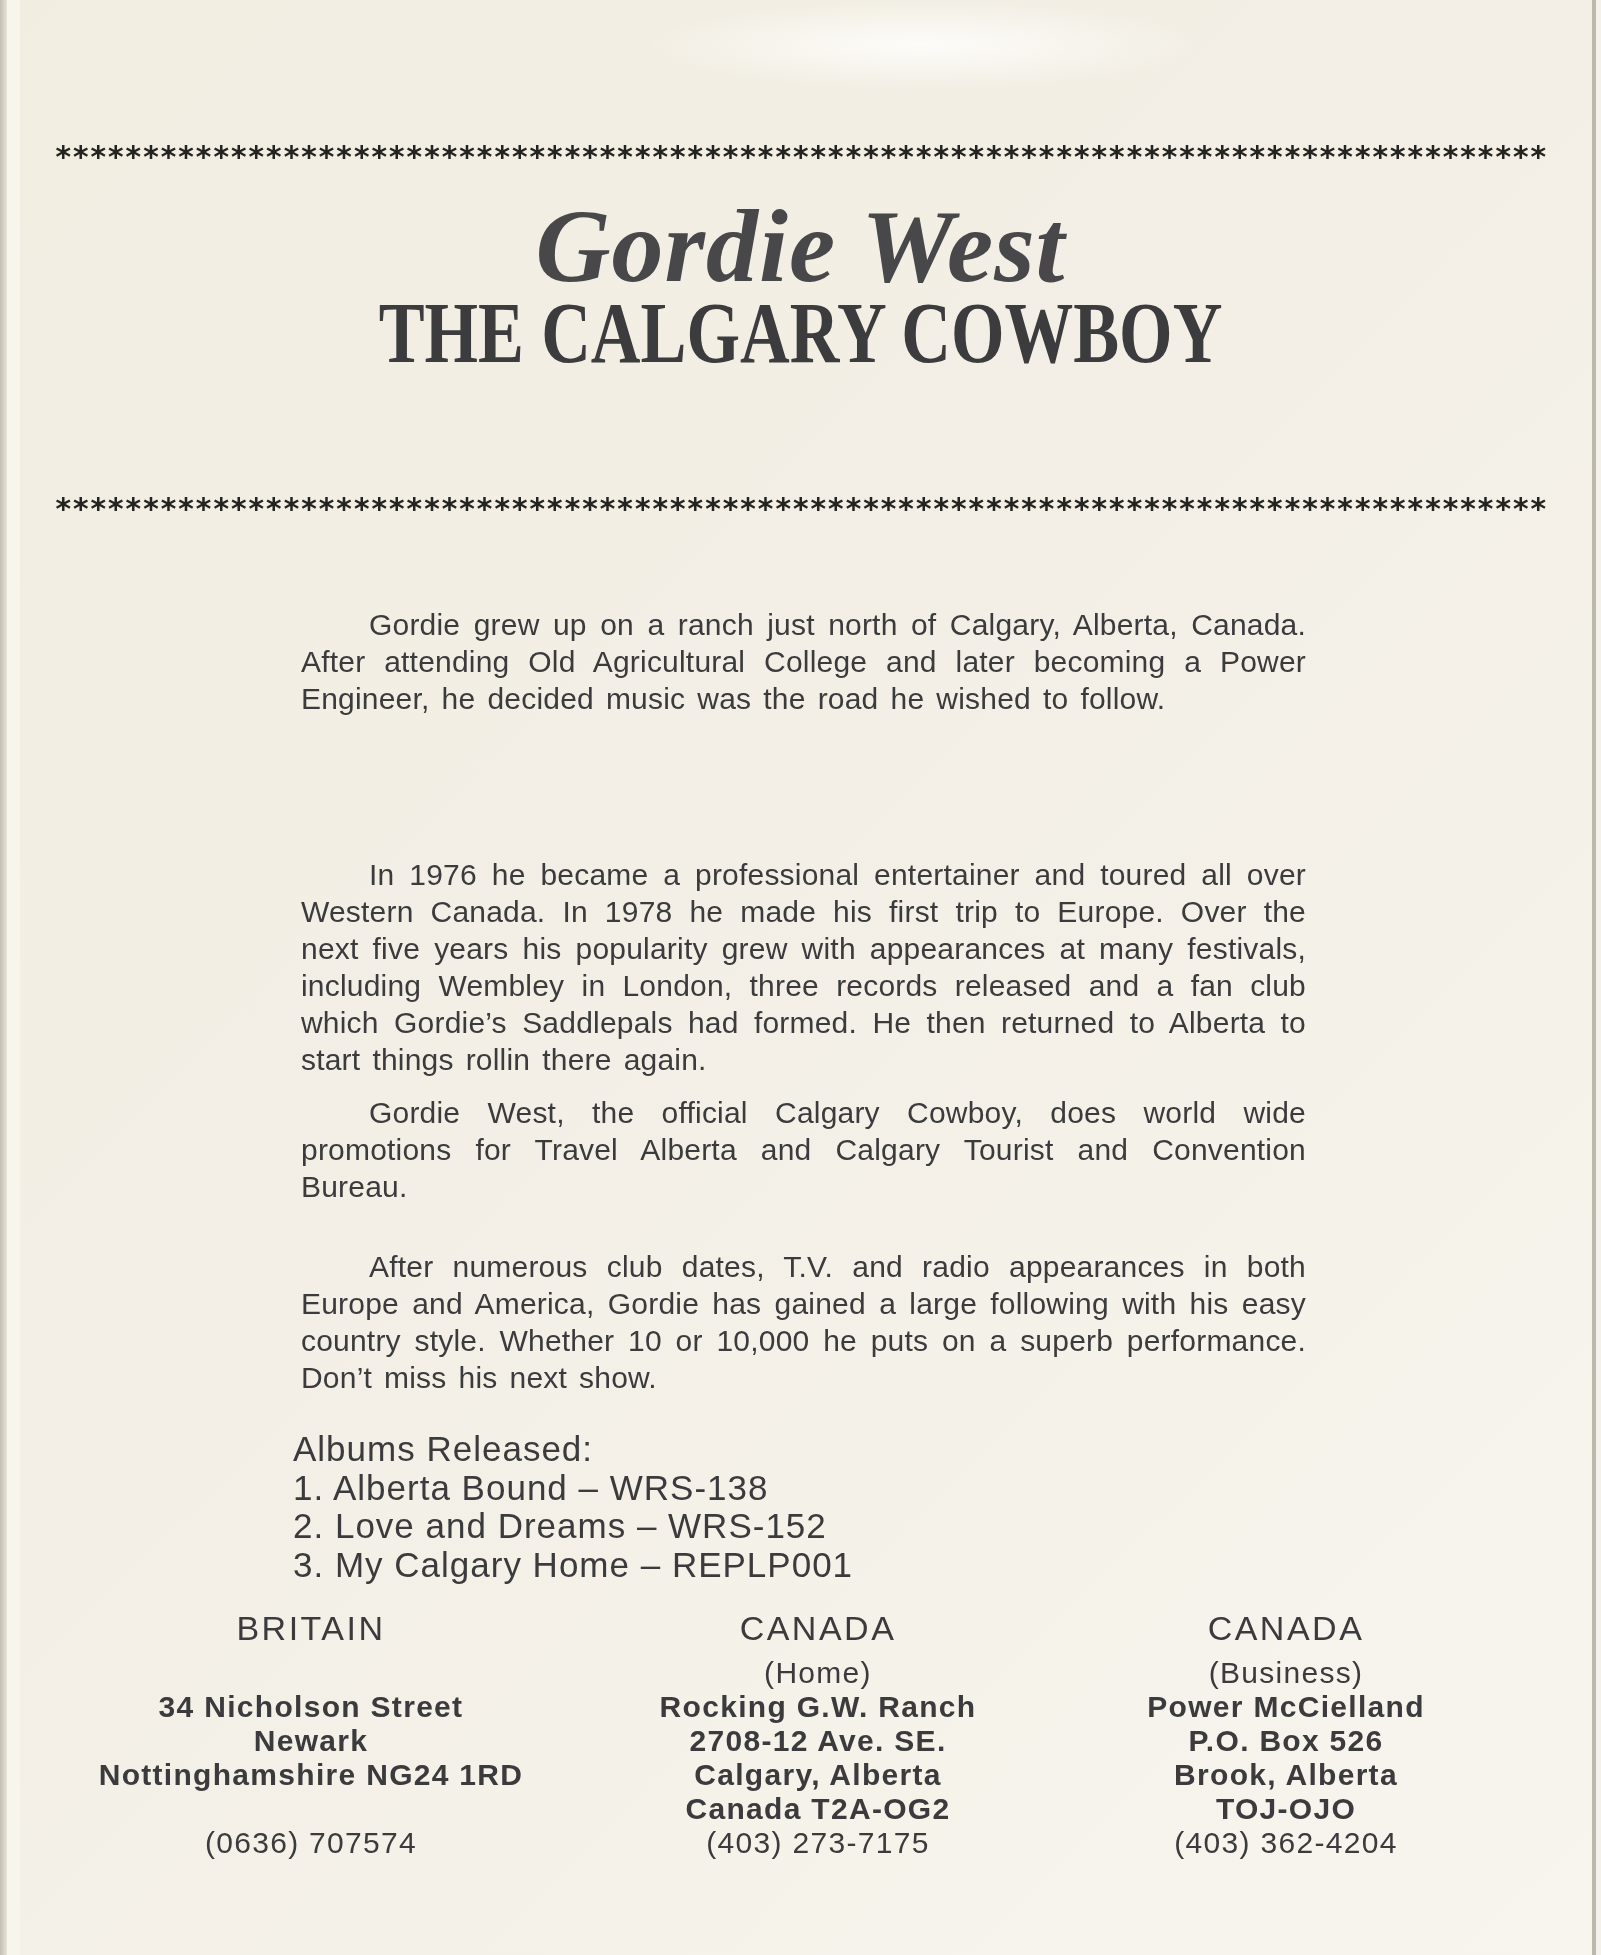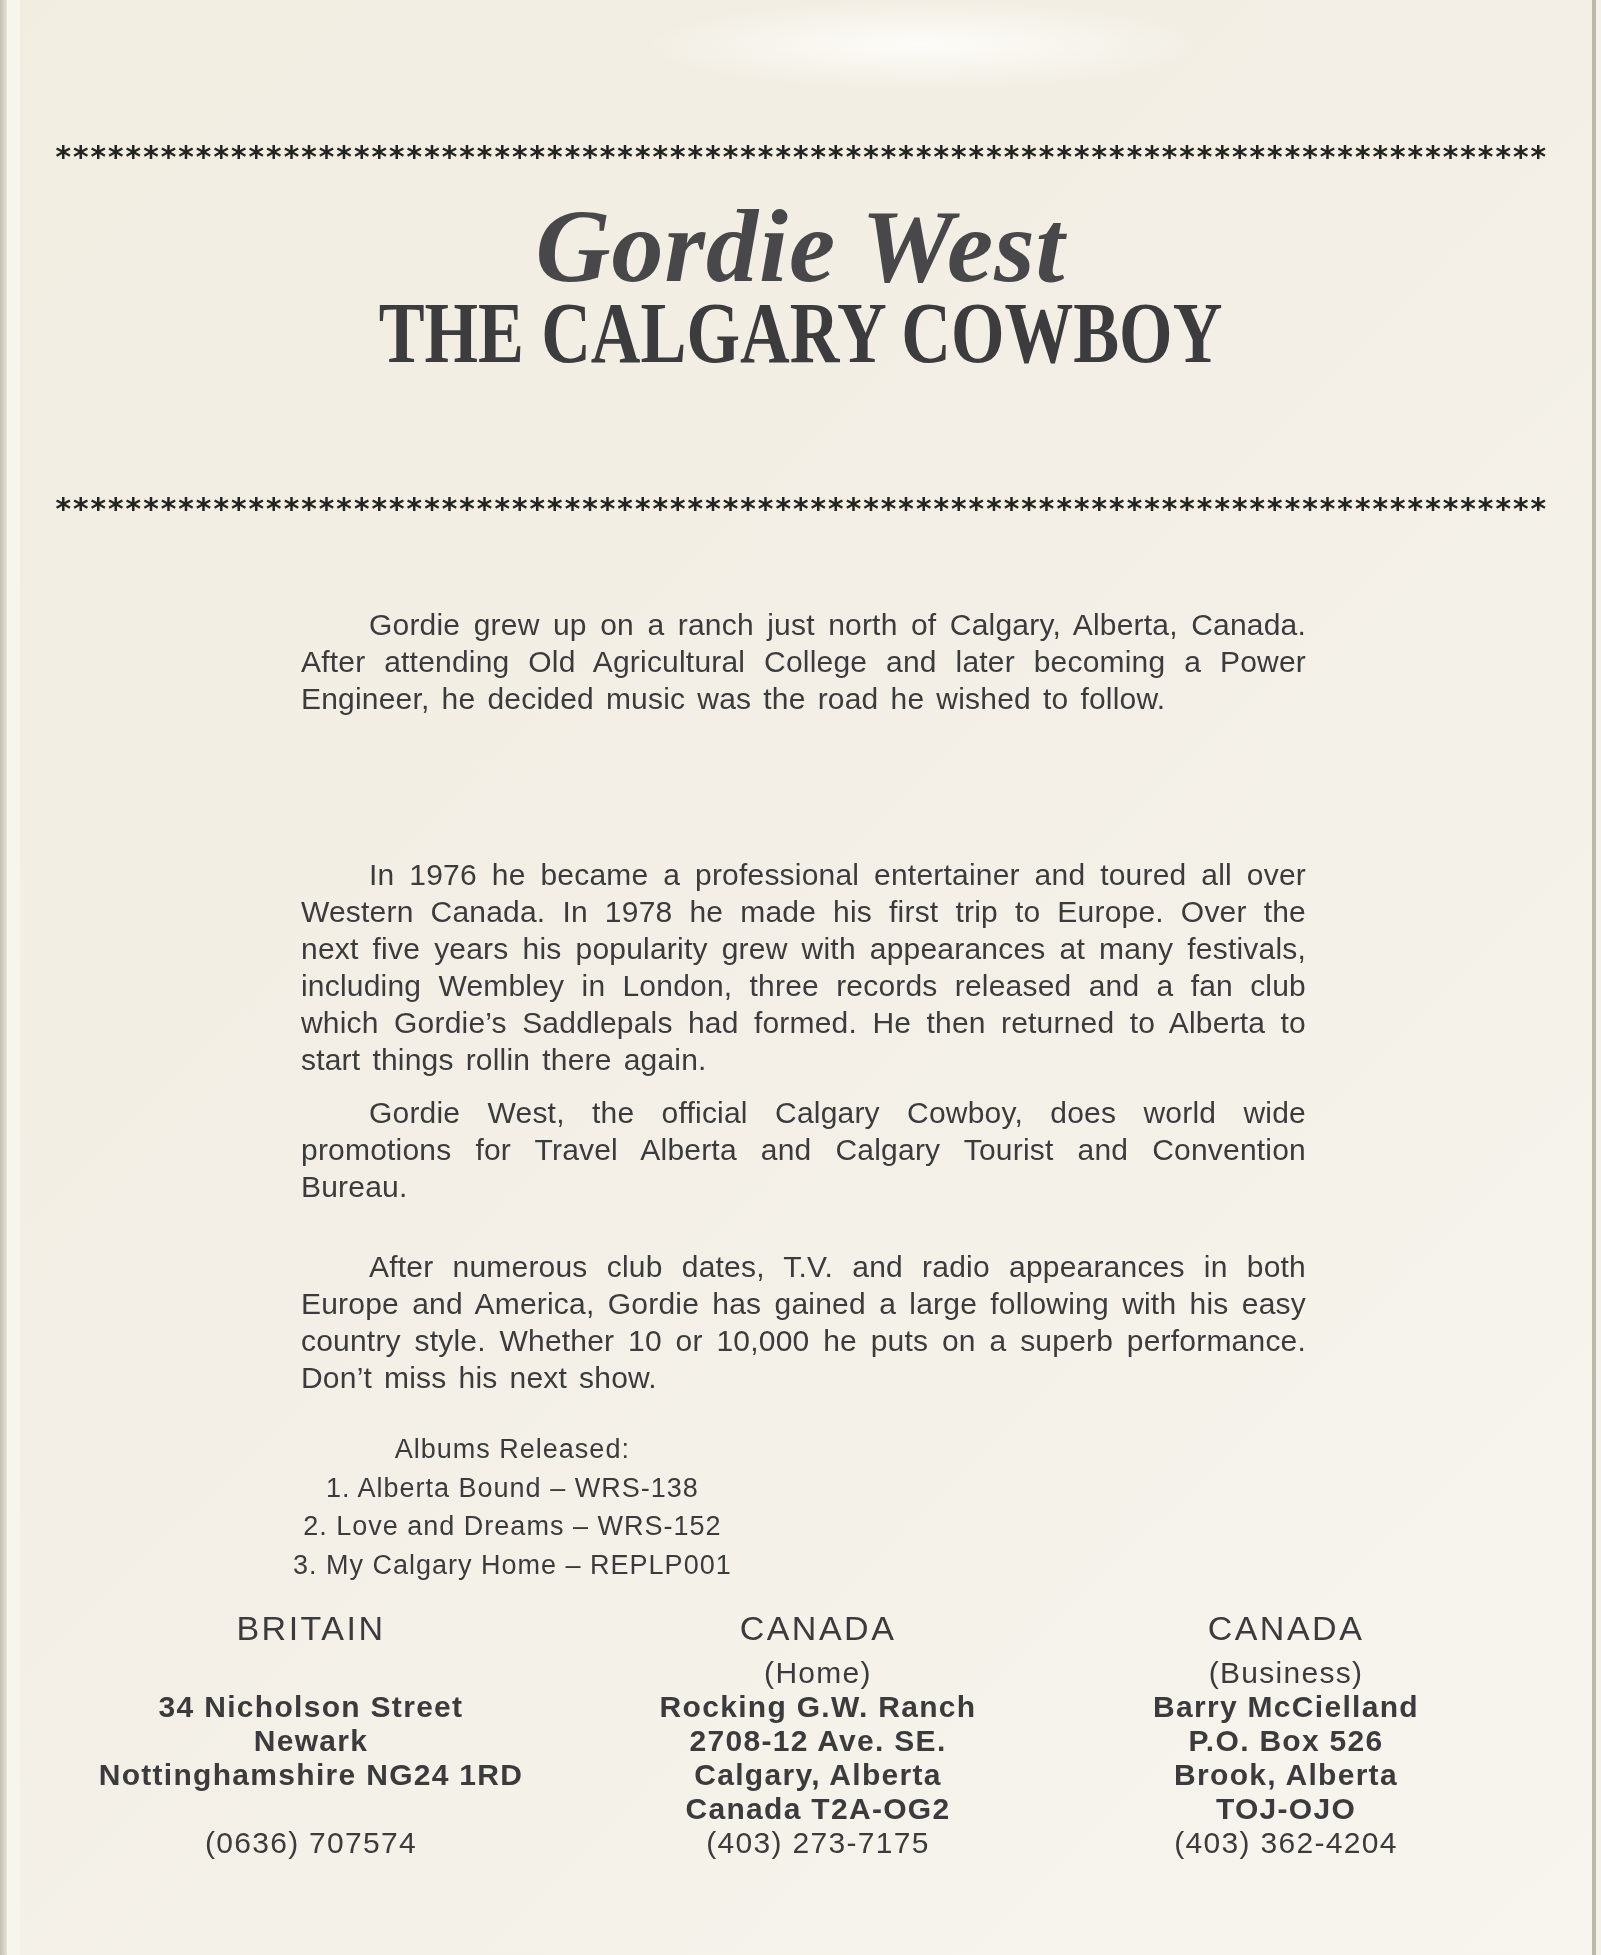--- a/index.html
+++ b/index.html
@@ -60,23 +60,22 @@
     word-spacing: 3.5px; letter-spacing: 0.2px;
     color: #3b3b3d;
   }
   .p1 { top: 598px; }
   .p2 { top: 848px; }
   .p3 { top: 1086px; }
   .p4 { top: 1240px; }
 
   .albums {
     position: absolute; left: 293px; top: 1430px;
-    font-size: 27px; line-height: 38.5px; letter-spacing: 1px;
+    font-size: 35px; line-height: 38.5px; letter-spacing: 1px;
     color: #3b3b3d;
-    text-align: center;
   }
 
   .contact {
     position: absolute; top: 1608px; width: 490px;
     text-align: center;
     font-size: 30px; letter-spacing: 1.3px;
     color: #3b3b3d;
   }
   .c1 { left: 66px; }
   .c2 { left: 573px; }
@@ -140,21 +139,21 @@
       <div>Calgary, Alberta</div>
       <div>Canada T2A-OG2</div>
     </div>
     <div class="contact-phone">(403) 273-7175</div>
   </div>
 
   <div class="contact c3">
     <div class="contact-heading">CANADA</div>
     <div class="contact-sub">(Business)</div>
     <div class="contact-lines">
-      <div>Barry McCielland</div>
+      <div>Power McCielland</div>
       <div>P.O. Box 526</div>
       <div>Brook, Alberta</div>
       <div>TOJ-OJO</div>
     </div>
     <div class="contact-phone">(403) 362-4204</div>
   </div>
 
 </div>
 
 </body></html>

